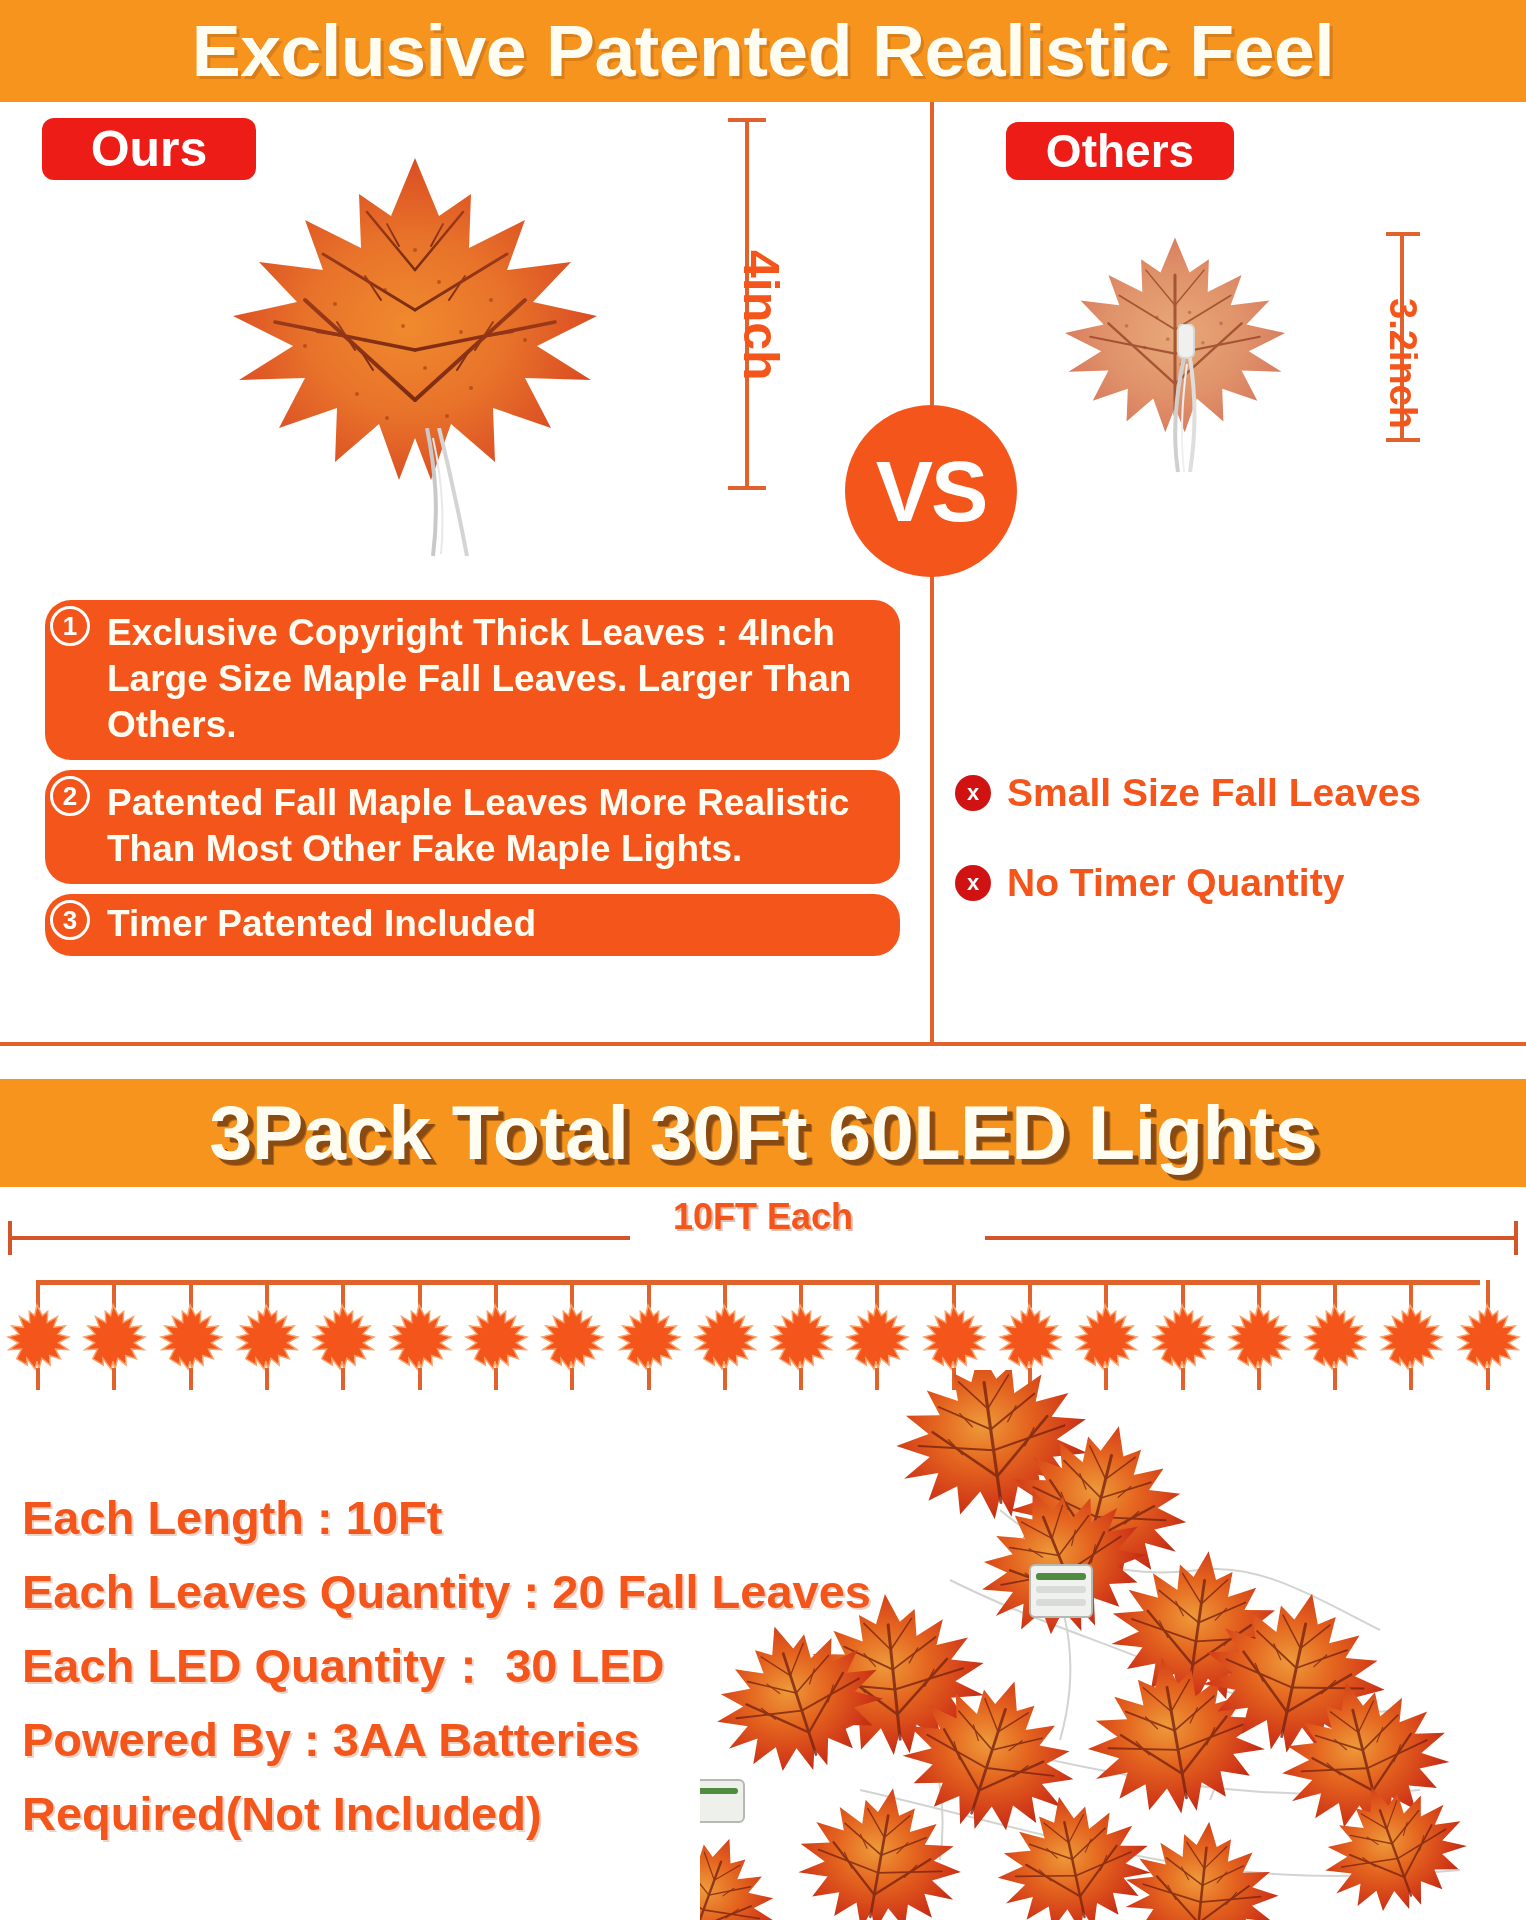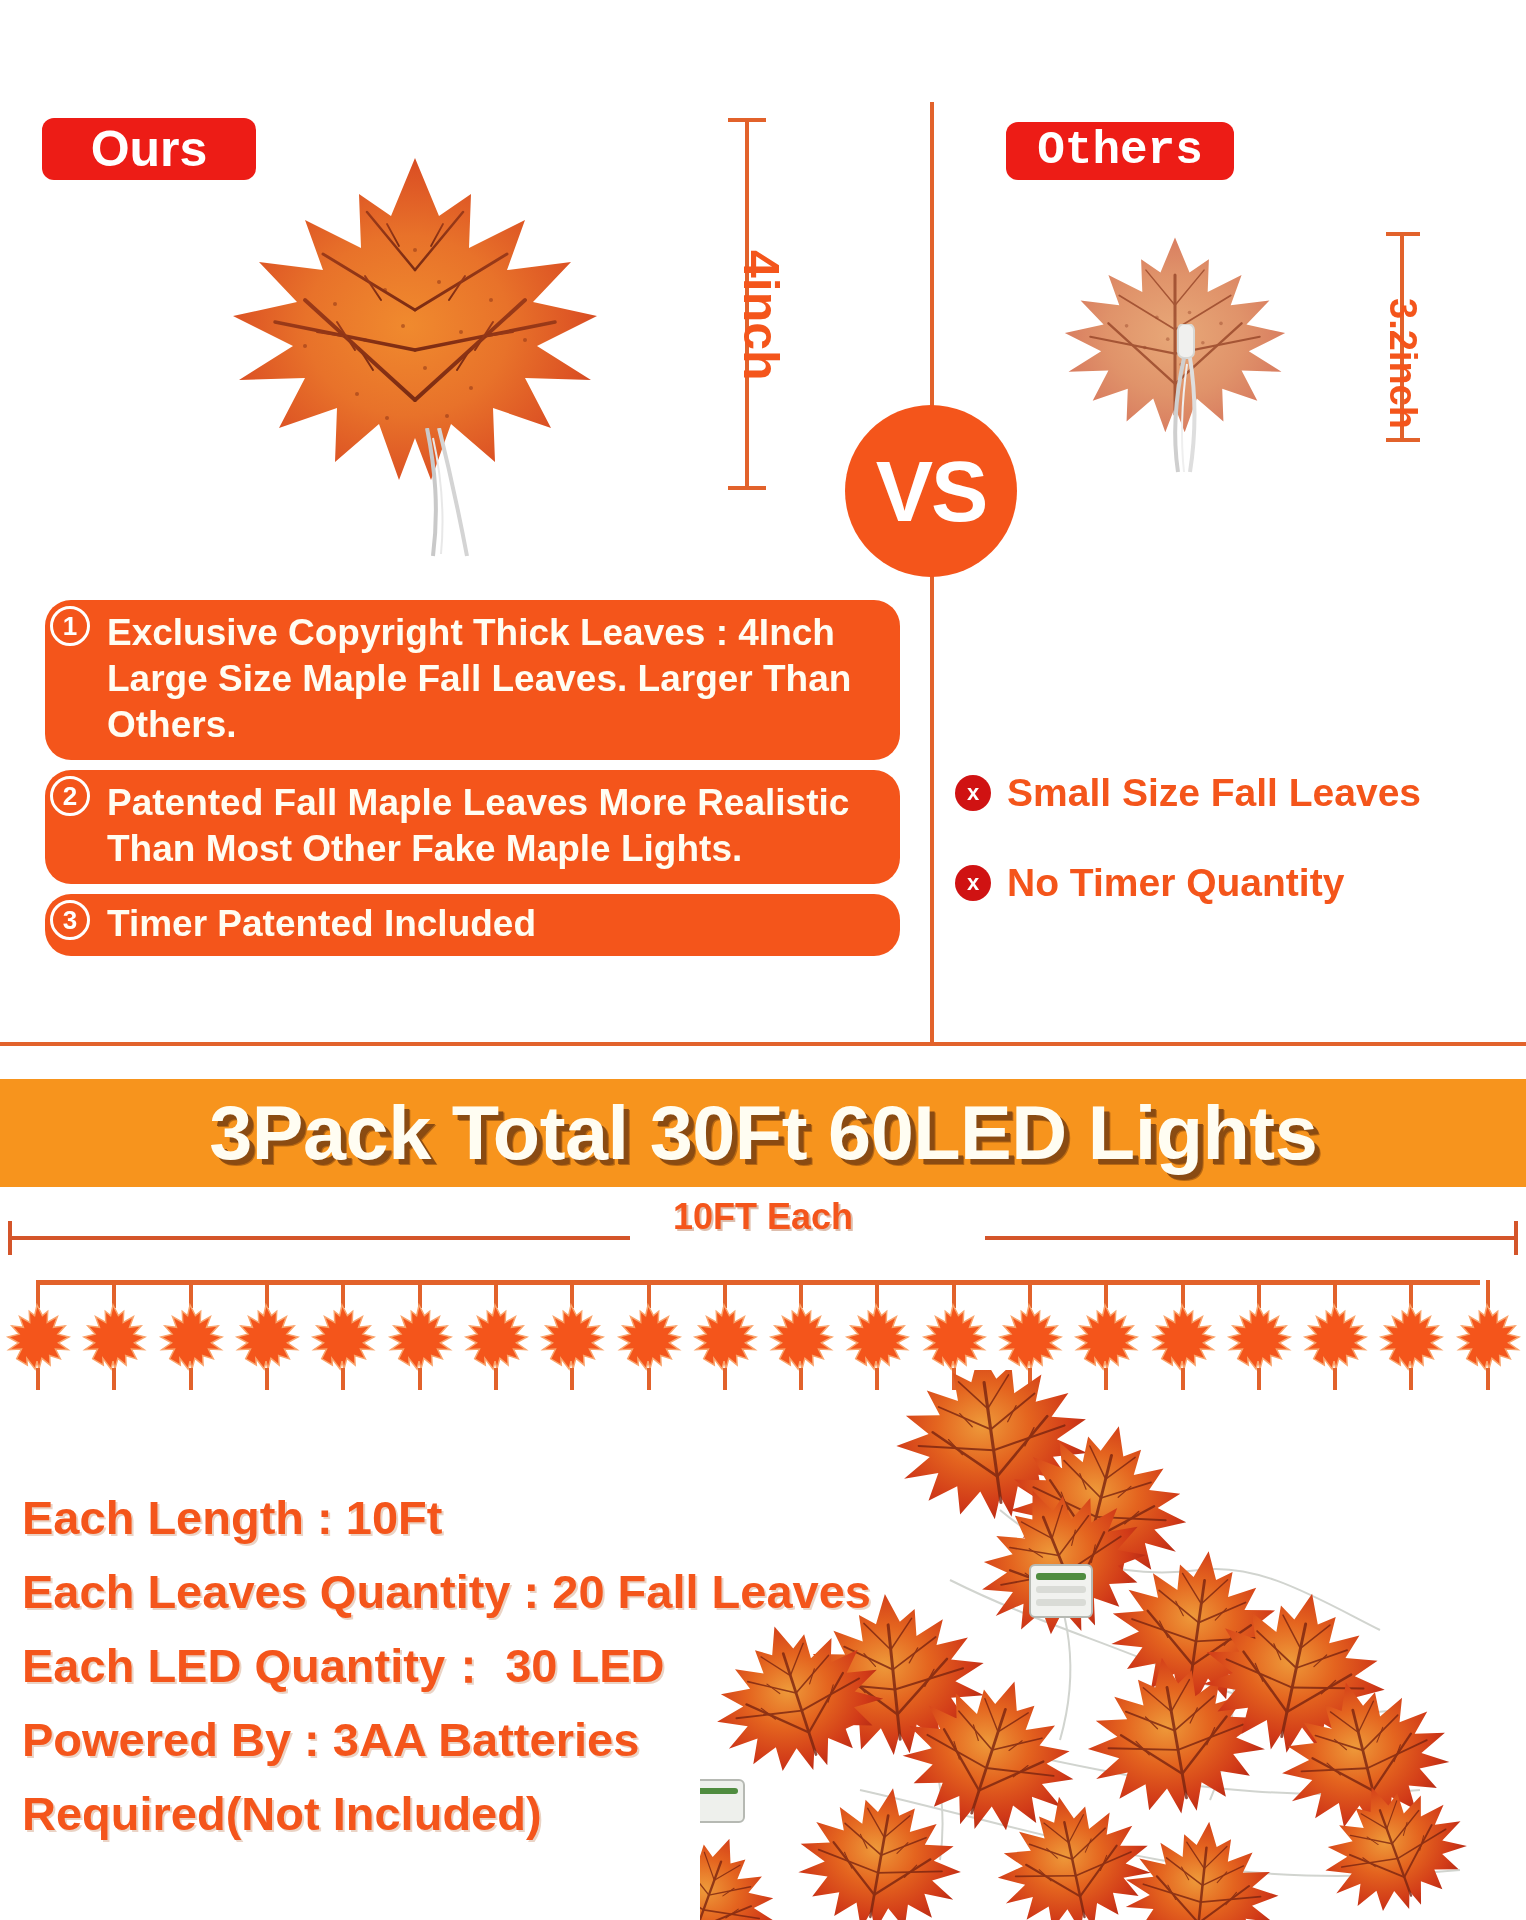--- a/index.html
+++ b/index.html
@@ -74,21 +74,21 @@
     background: #ED1C16;
     border-radius: 12px;
     color: #ffffff;
     font-weight: bold;
     display: flex;
     align-items: center;
     justify-content: center;
     letter-spacing: 0px;
   }
   .badge-ours  { left: 42px;  top: 118px; width: 214px; height: 62px; font-size: 50px; }
-  .badge-others{ left: 1006px; top: 122px; width: 228px; height: 58px; font-size: 46px; font-family: Liberation Mono, monospace; }
+  .badge-others{ left: 1006px; top: 122px; width: 228px; height: 58px; font-size: 46px; }
 
   
   .leaf-photo { position: absolute; }
   .leaf-ours  { left: 225px; top: 150px; width: 380px; height: 340px; }
   .leaf-other { left: 1060px; top: 228px; width: 230px; height: 215px; }
 
   .wire { position:absolute; }
   .wire svg { display:block; }
 
   
@@ -226,20 +226,23 @@
   }
 
   
   .product-photo { position: absolute; left: 700px; top: 1370px; width: 826px; height: 550px; overflow:hidden; }
 </style>
 </head>
 <body>
 
 <div class="page">
 
+  <div class="banner banner-1">
+    <div class="banner-text">Exclusive Patented Realistic Feel</div>
+  </div>
 
   <div class="compare"></div>
 
   <div class="divider-v"></div>
   <div class="divider-h"></div>
 
   <div class="badge badge-ours">Ours</div>
   <div class="badge badge-others">Others</div>
 
   <div class="leaf-photo leaf-ours">

